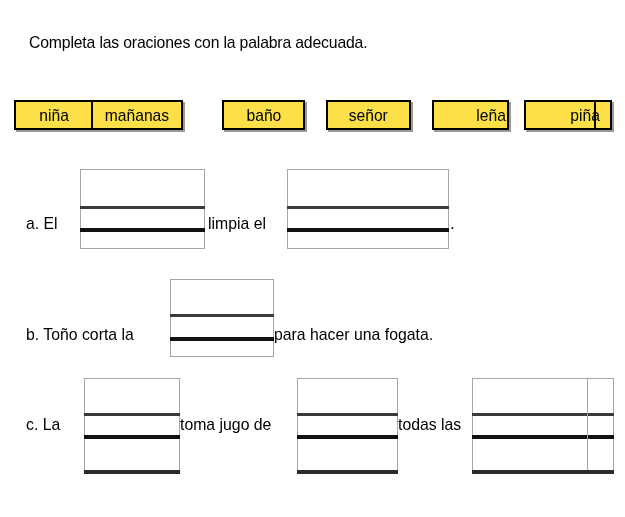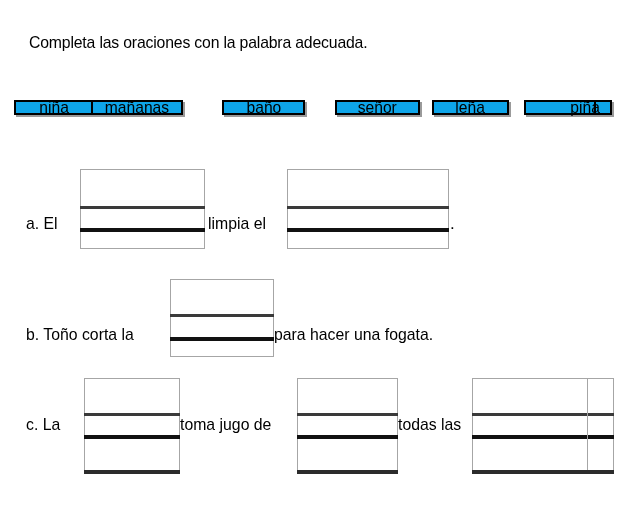--- a/index.html
+++ b/index.html
@@ -32,23 +32,23 @@
   .word-bank {
     position: absolute;
     left: 0;
     top: 100px;
     width: 625px;
     height: 36px;
   }
   .word-chip {
     position: absolute;
     top: 0;
-    height: 15px;
+    height: 30px;
     border: 2px solid #000000;
-    background: #0ea5e9;
+    background: #fde047;
     box-shadow: 2px 2px 0 #9a9a9a;
     box-sizing: border-box;
     display: flex;
     align-items: center;
     justify-content: center;
   }
   .word-chip .word-text {
     font-size: 17px;
     line-height: 1;
     transform: scaleX(0.92);
@@ -124,24 +124,24 @@
 <div class="word-bank" id="word-bank">
     <div class="word-chip" style="left: 14px; width: 80px;">
       <span class="word-text">niña</span>
     </div>
     <div class="word-chip" style="left: 91px; width: 92px;">
       <span class="word-text">mañanas</span>
     </div>
     <div class="word-chip" style="left: 222px; width: 83px; text-align: right;">
       <span class="word-text">baño</span>
     </div>
-    <div class="word-chip" style="left: 326px; width: 85px; margin-left: 9px;">
+    <div class="word-chip" style="left: 326px; width: 85px;">
       <span class="word-text">señor</span>
     </div>
-    <div class="word-chip" style="left: 432px; width: 77px;">
+    <div class="word-chip" style="left: 432px; width: 77px; justify-content: flex-end;">
       <span class="word-text">leña</span>
     </div>
     <div class="word-chip split" style="left: 524px; width: 88px; padding-left: 35px;">
       <span class="word-text">piña</span>
       <span class="divider" style="left: 68px;"></span>
     </div>
   </div>
 
 <div class="row" id="sentence-rows">
     <div class="ruled-box" style="left: 80px; top: 169px; width: 125px; height: 80px;">

